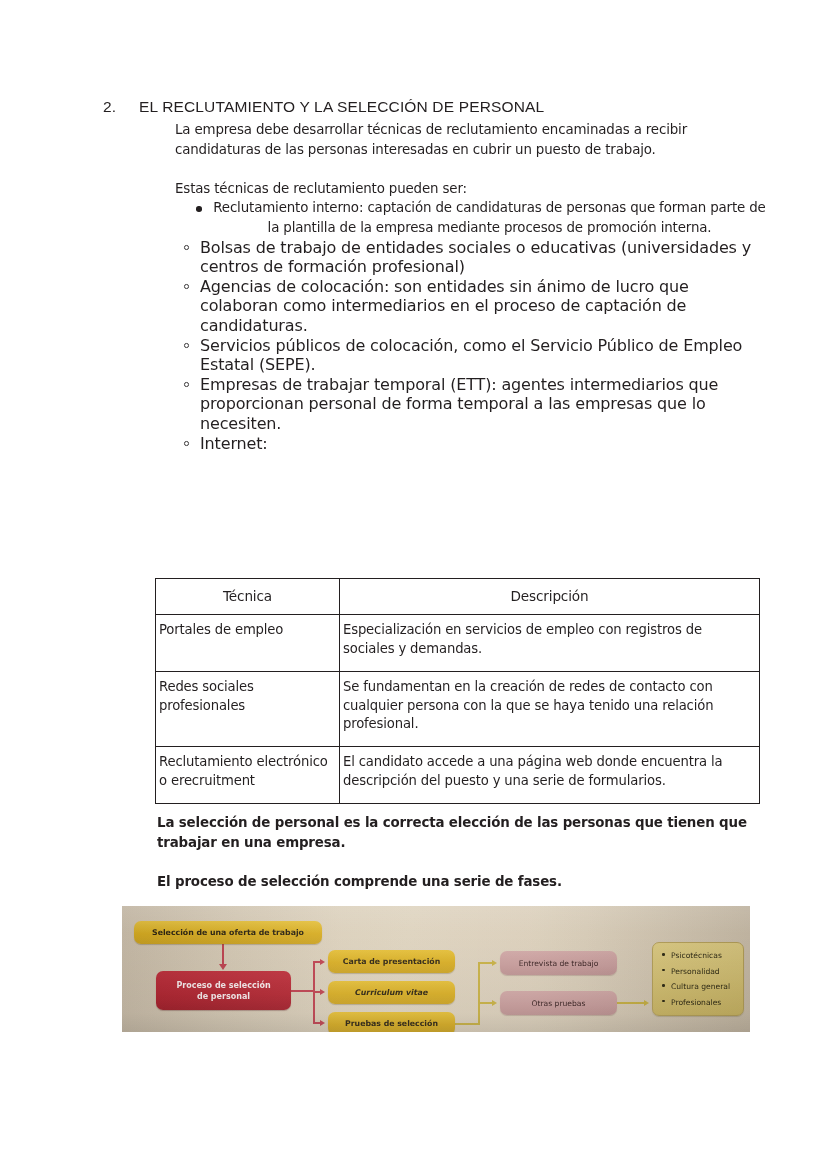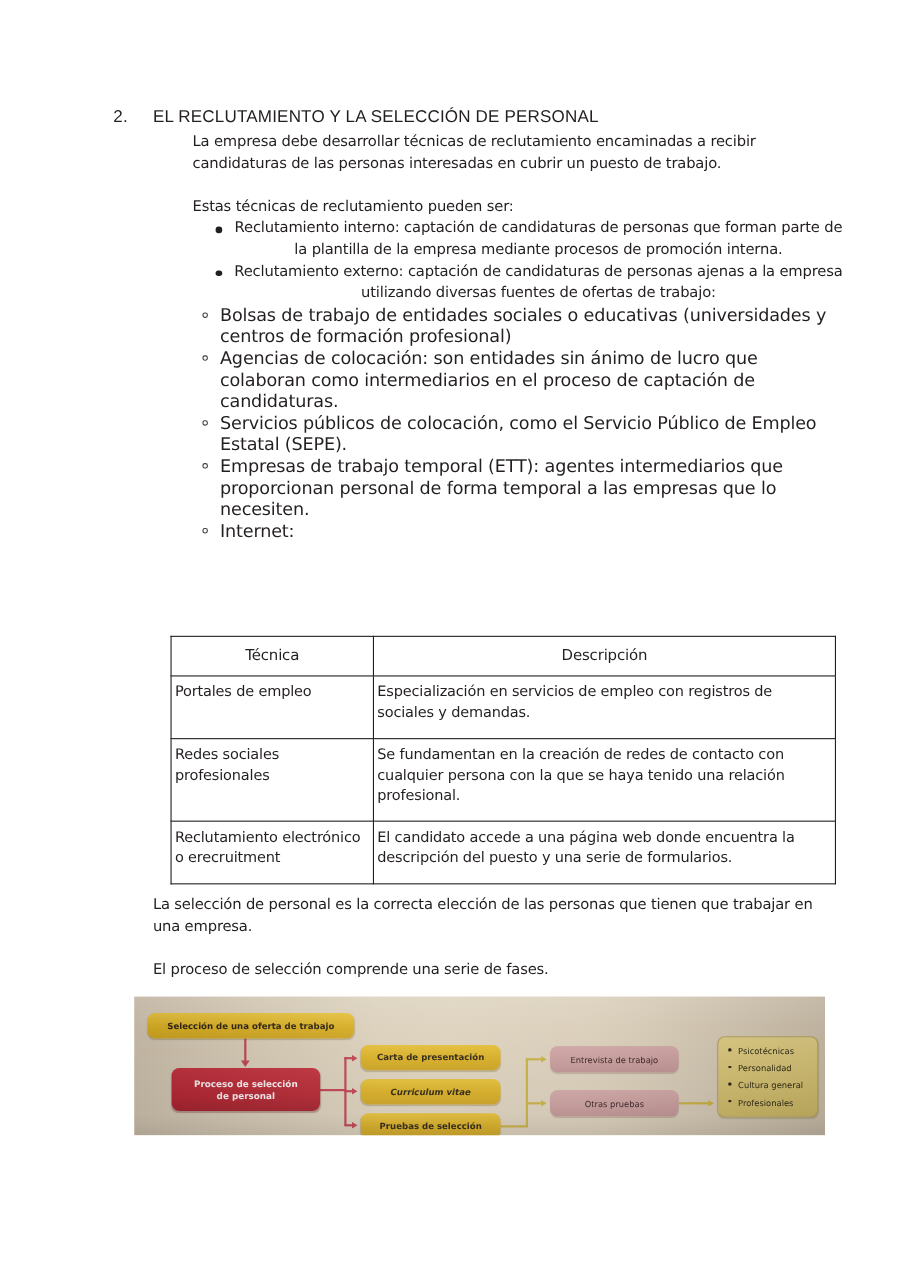--- a/index.html
+++ b/index.html
@@ -144,23 +144,24 @@
   table.tecnicas td.col-a { width: 169px; }
   table.tecnicas tr.head td {
     text-align: center;
     padding: 8px 7px 9px 7px;
     font-size: 13.6px;
   }
 
   
   .after-tbl {
     position: absolute;
-    left: 139px;
+    left: 157px;
     top: 813px;
     width: 600px;
+    font-weight: bold;
   }
 
   
   .diagram-photo {
     position: absolute;
     left: 122px;
     top: 906px;
     width: 628px;
     height: 126px;
     background: linear-gradient(100deg, #cfc2ae 0%, #d7cbb6 18%, #ddd2bd 45%, #d9cdb8 72%, #cdc0ab 100%);
@@ -256,28 +257,27 @@
   </div>
 
   <div class="body-col">
 
     <p class="para">La empresa debe desarrollar técnicas de reclutamiento encaminadas a recibir candidaturas de las personas interesadas en cubrir un puesto de trabajo.</p>
 
     <p class="para gap-before">Estas técnicas de reclutamiento pueden ser:</p>
 
     <ul class="lvl1">
       <li>Reclutamiento interno: captación de candidaturas de personas que forman parte de la plantilla de la empresa mediante procesos de promoción interna.</li>
-      <li>Reclutamiento externo: captación de candidaturas de personas ajenas a la empresa utilizando diversas fuentes de ofertas de trabajo:</li>
     </ul>
 
     <ul class="lvl2">
       <li>Bolsas de trabajo de entidades sociales o educativas (universidades y centros de formación profesional)</li>
       <li>Agencias de colocación: son entidades sin ánimo de lucro que colaboran como intermediarios en el proceso de captación de candidaturas.</li>
       <li>Servicios públicos de colocación, como el Servicio Público de Empleo Estatal (SEPE).</li>
-      <li>Empresas de trabajo temporal (ETT): agentes intermediarios que proporcionan personal de forma temporal a las empresas que lo necesiten.</li>
+      <li>Empresas de trabajar temporal (ETT): agentes intermediarios que proporcionan personal de forma temporal a las empresas que lo necesiten.</li>
       <li>Internet:</li>
     </ul>
   </div>
 
   <div class="tbl-wrap">
     <table class="tecnicas">
       <tbody>
         <tr class="head">
           <td class="col-a">Técnica</td>
           <td>Descripción</td>

